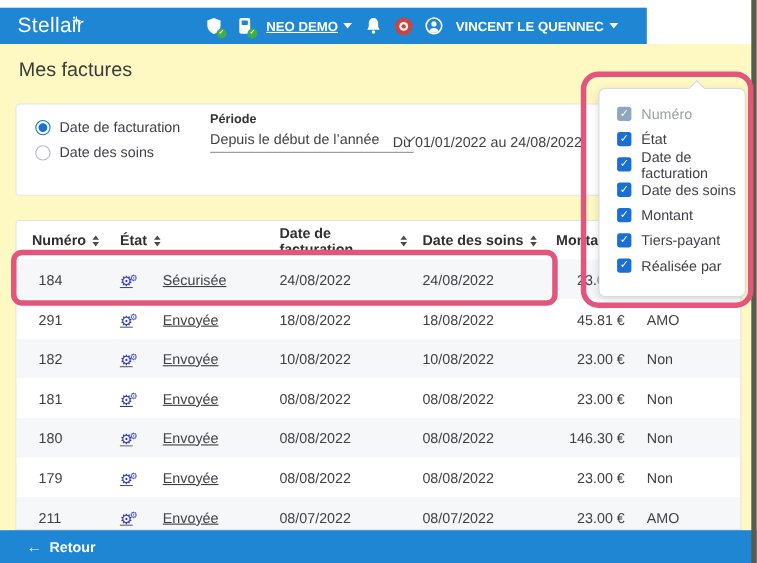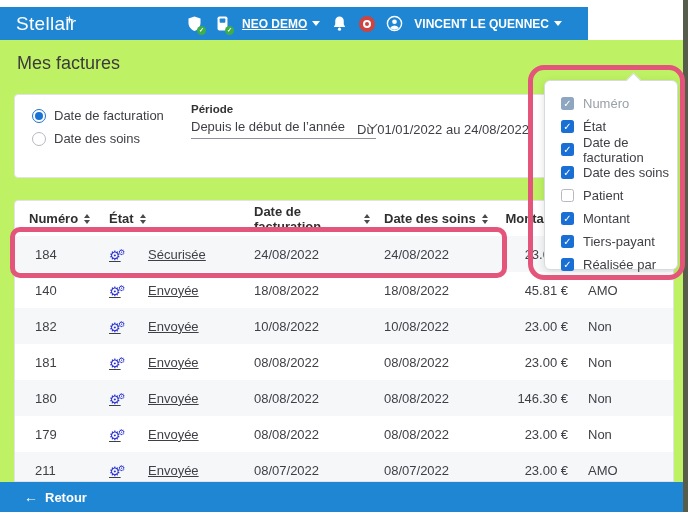--- a/index.html
+++ b/index.html
@@ -24,21 +24,21 @@
     background:#3fae49; color:#fff; font-size:6px; line-height:9px; text-align:center; font-weight:bold;
   }
   .badge::before { content:"✓"; }
   .hdr-org, .hdr-user { color:#fff; font-size:12px; font-weight:bold; display:inline-flex; align-items:center; gap:5px; }
   .hdr-org .txt { text-decoration:underline; }
   .caret { width:0; height:0; border-left:4px solid transparent; border-right:4px solid transparent; border-top:5px solid #fff; display:inline-block; }
   .lifebuoy { width:16px; height:16px; border-radius:50%; background:#cf4340; position:relative; }
   .lifebuoy::before { content:""; position:absolute; left:4px; top:4px; width:8px; height:8px; border-radius:50%; background:#fff; }
   .lifebuoy::after { content:""; position:absolute; left:6px; top:6px; width:4px; height:4px; border-radius:50%; background:#cf4340; }
   
-  .main { position:absolute; left:0; top:40px; width:688px; height:442px; background:#bef264; }
+  .main { position:absolute; left:0; top:40px; width:688px; height:442px; background:#fef9c3; }
   .page-title { position:absolute; left:17px; top:13px; font-size:18px; color:#3b3b3b; font-weight:500; }
   .actions { position:absolute; right:24px; top:17px; display:flex; gap:20px; }
   .action-link { display:inline-flex; align-items:center; gap:5px; color:#2f80d0; font-size:12px; font-weight:bold; cursor:pointer; }
   .action-link svg { width:13px; height:13px; }
   .gear-glyph { font-size:13px; line-height:13px; color:#2f80d0; }
   
   .filter-card {
     position:absolute; left:14px; top:54px; width:660px; height:84px;
     background:#fff; border:1px solid #e2e3e7; border-radius:4px;
   }
@@ -243,21 +243,21 @@
       <span>Sécurisée</span>
     </span>
     <span class="cell">24/08/2022</span>
     <span class="cell">24/08/2022</span>
     <span class="cell c-mont">23.00 €</span>
     <span class="cell c-tp"></span>
     <span class="cell"></span>
   </div>
 
   <div class="grid-row trow">
-    <span class="cell c-num">140</span>
+    <span class="cell c-num">291</span>
     <span class="cell c-etat">
       <span class="cogs"></span>
       <span>Envoyée</span>
     </span>
     <span class="cell">18/08/2022</span>
     <span class="cell">18/08/2022</span>
     <span class="cell c-mont">45.81 €</span>
     <span class="cell c-tp">AMO</span>
     <span class="cell"></span>
   </div>
@@ -344,24 +344,20 @@
   <div class="menu-item">
     <span class="cb"></span>
     <span class="lbl">Date de facturation</span>
   </div>
 
   <div class="menu-item">
     <span class="cb"></span>
     <span class="lbl">Date des soins</span>
   </div>
 
-  <div class="menu-item unchecked">
-    <span class="cb"></span>
-    <span class="lbl">Patient</span>
-  </div>
 
   <div class="menu-item">
     <span class="cb"></span>
     <span class="lbl">Montant</span>
   </div>
 
   <div class="menu-item">
     <span class="cb"></span>
     <span class="lbl">Tiers-payant</span>
   </div>

